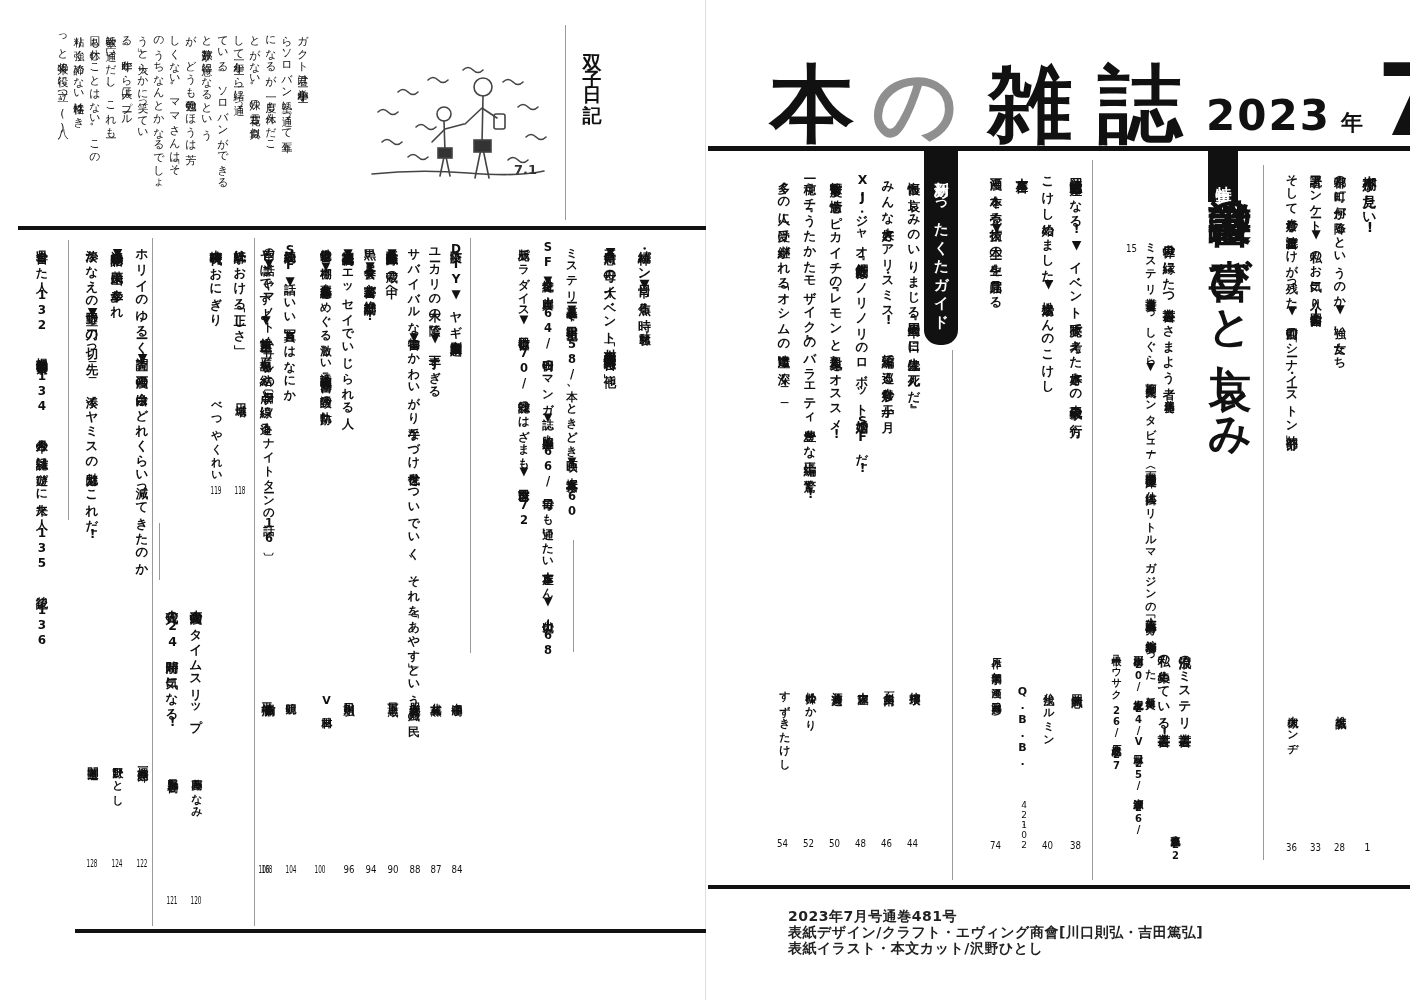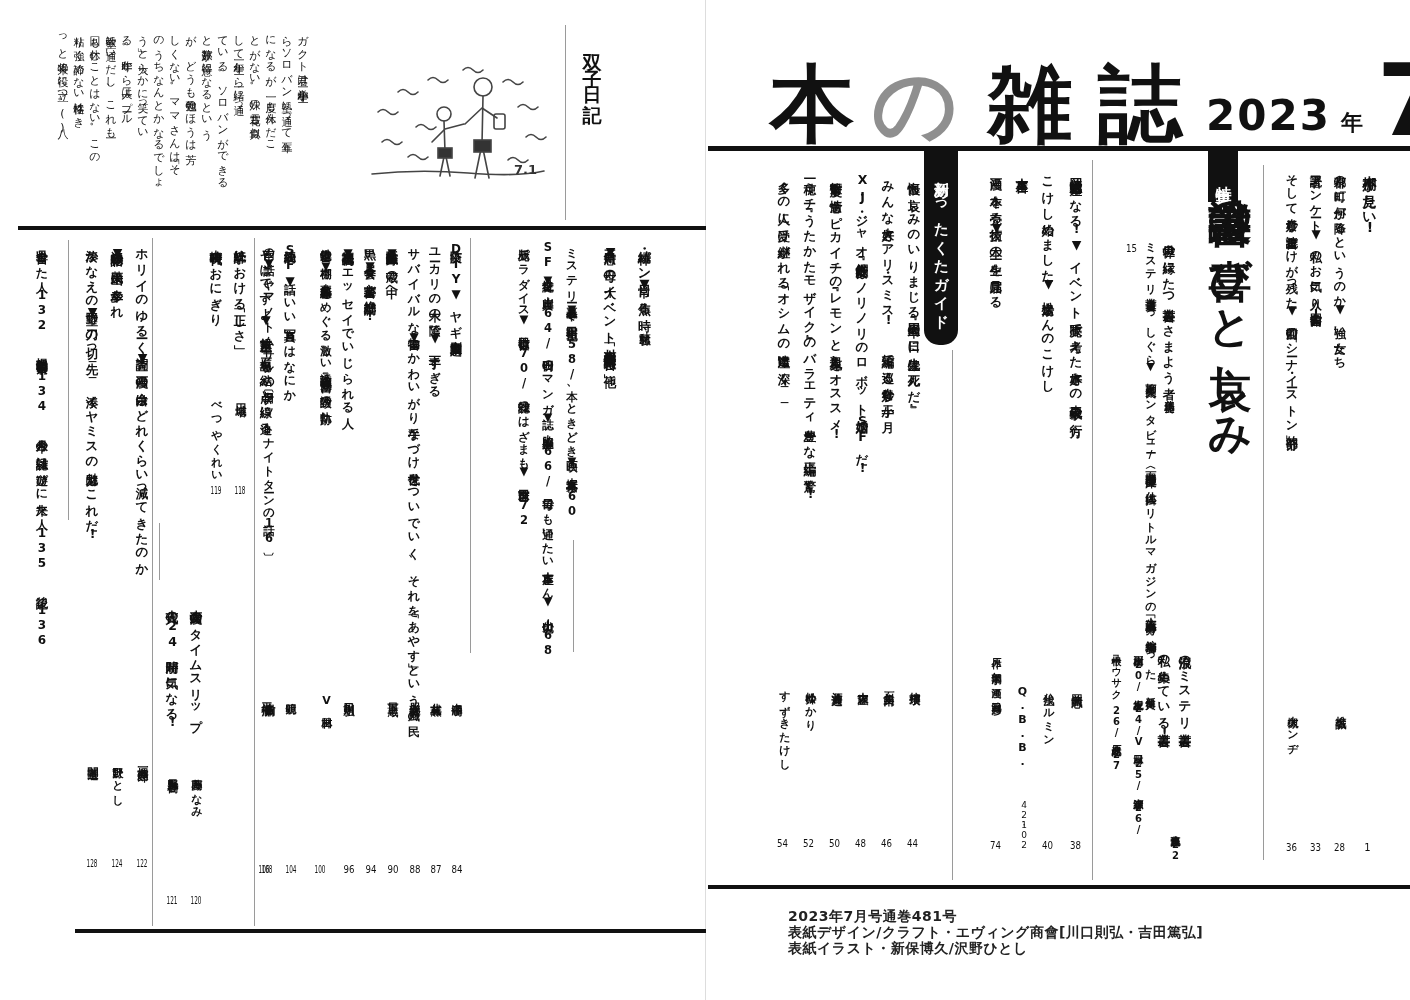--- a/index.html
+++ b/index.html
@@ -306,16 +306,16 @@
     </div>
     <div class="itm v" style="right:132px;width:23px;height:100%;">
       <span class="t" style="font-size:12.5px;">多くの人に受け継がれる「オシムの遺産」に深く──</span>
       <span class="credit v" style="height:165px;bottom:32px;"><span class="auth">すずきたけし</span><span class="pg">54</span></span>
     </div>
   </div>
 
   <div class="abs" style="left:788px;top:908px;width:420px;">
     <div class="credits-line">2023年7月号通巻481号</div>
     <div class="credits-line">表紙デザイン/クラフト・エヴィング商會[川口則弘・吉田篤弘]</div>
-    <div class="credits-line">表紙イラスト・新保博久/沢野ひとし</div>
+    <div class="credits-line">表紙イラスト・本文カット/沢野ひとし</div>
   </div>
 
 </div>
 
 </body></html>

